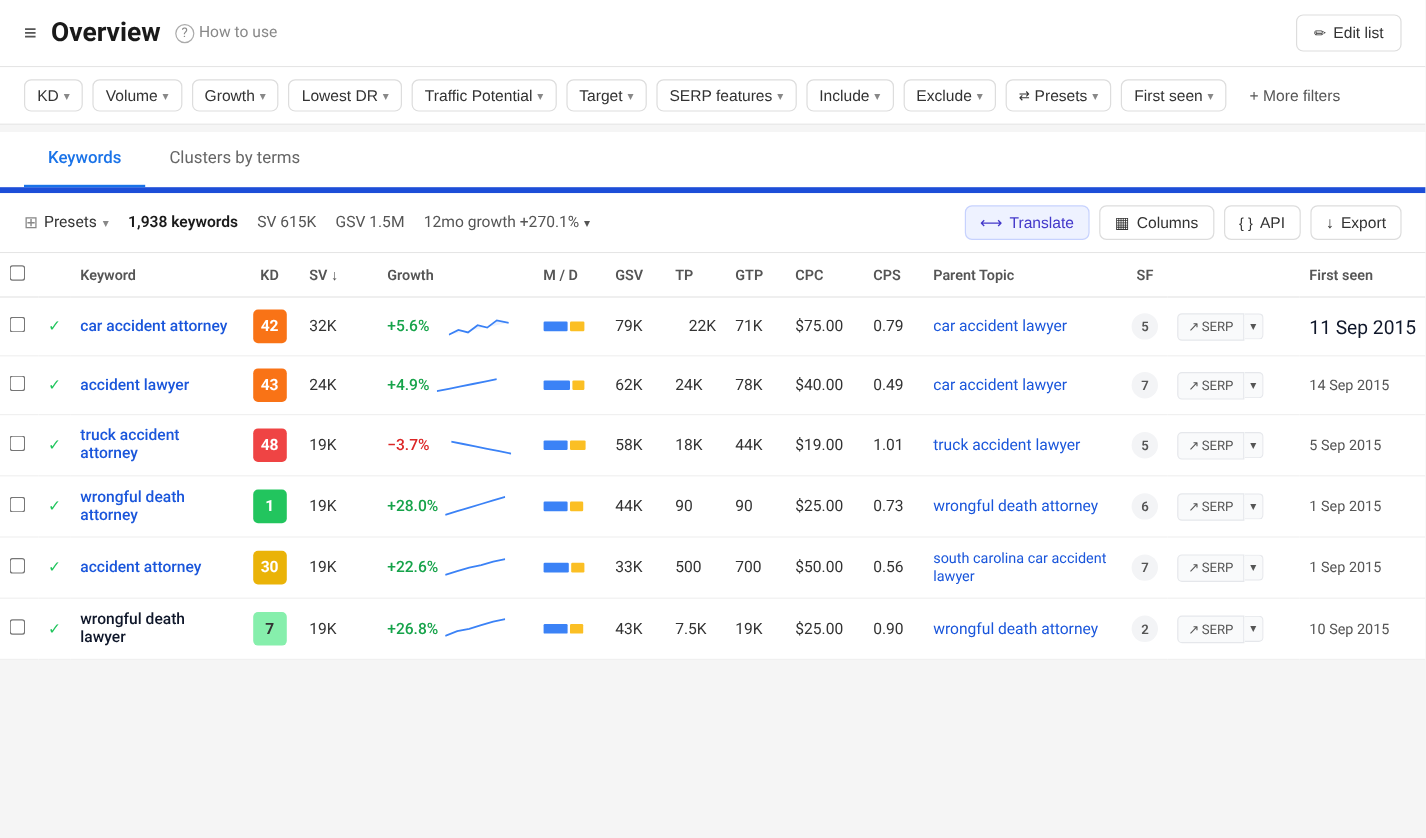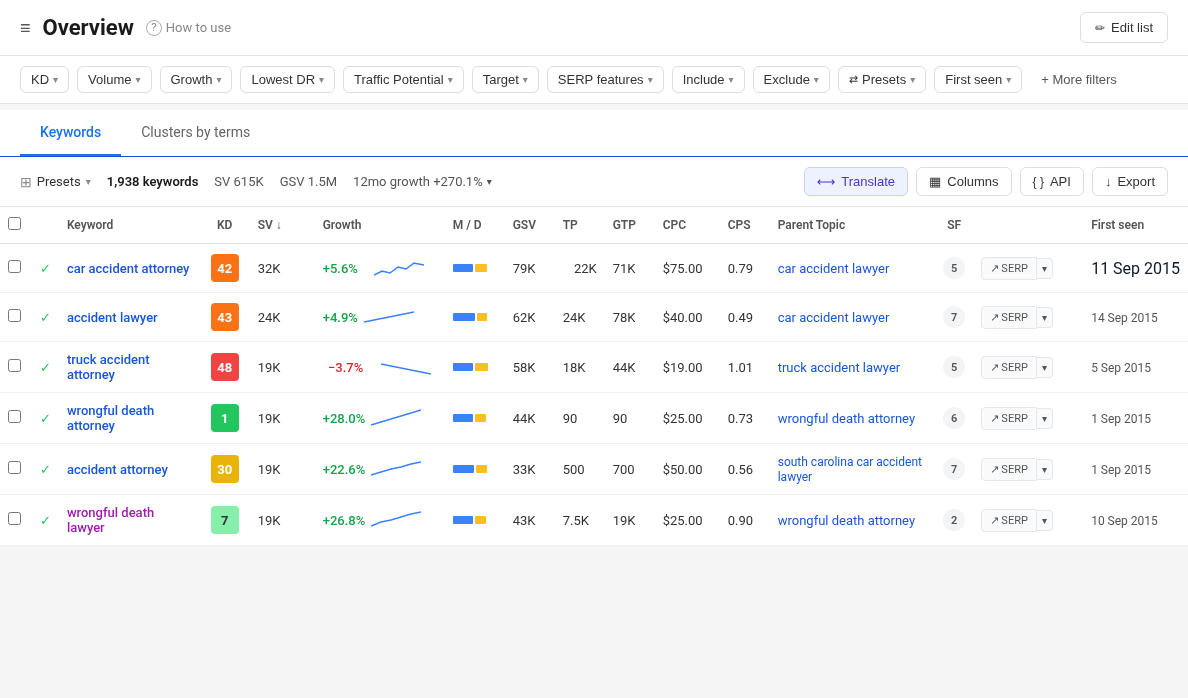--- a/index.html
+++ b/index.html
@@ -71,21 +71,21 @@
   </button>
   <button style="display:flex;align-items:center;gap:4px;padding:5px 10px;background:#fff;border:1px solid #ddd;border-radius:6px;cursor:pointer;font-size:13px;color:#333;">
     <span>First seen</span>
     <span style="font-size:10px;color:#888;">▾</span>
   </button>
   <button style="display:flex;align-items:center;gap:4px;padding:5px 10px;background:#fff;border:1px solid transparent;cursor:pointer;font-size:13px;color:#555;">
     <span>+ More filters</span>
   </button>
 </div>
 
-<div style="background:#fff;border-bottom:1px solid #1d4ed8;padding:0 20px;margin-top:6px;">
+<div style="background:#fff;border-bottom:5px solid #1d4ed8;padding:0 20px;margin-top:6px;">
   <div style="display:flex;">
     <div style="padding:14px 20px;cursor:pointer;font-size:14px;color:#1a73e8;border-bottom:2px solid #1a73e8;font-weight:500;">Keywords</div>
     <div style="padding:14px 20px;cursor:pointer;font-size:14px;color:#666;border-bottom:2px solid transparent;">Clusters by terms</div>
   </div>
 </div>
 
 <div style="display:flex;align-items:center;justify-content:space-between;padding:10px 20px;background:#fff;border-bottom:1px solid #e5e5e5;">
   <div style="display:flex;align-items:center;gap:16px;">
     <div style="display:flex;align-items:center;gap:5px;cursor:pointer;font-size:13px;color:#333;">
       <span style="font-size:14px;color:#888;">⊞</span>
@@ -223,21 +223,21 @@
         <td style="padding:10px 8px;"><span style="color:#555;white-space:nowrap;font-size:12px;">14 Sep 2015</span></td>
       </tr>
 
       <tr style="border-bottom:1px solid #f0f0f0;">
         <td style="padding:10px 8px;"><input type="checkbox" style="cursor: pointer;"></td>
         <td style="padding:10px 8px;"><span style="color:#22c55e;font-size:13px;">✓</span></td>
         <td style="padding:10px 8px;"><a href="#" style="color:#1a56db;text-decoration:none;font-weight:500;">truck accident attorney</a></td>
         <td style="padding:10px 8px;text-align:center;"><span style="display:inline-flex;align-items:center;justify-content:center;width:28px;height:28px;border-radius:4px;font-weight:700;font-size:13px;color:#fff;background:#ef4444;">48</span></td>
         <td style="padding:10px 8px;">19K</td>
         <td style="padding:10px 8px;">
-          <div style="display:flex;align-items:center;gap:18px;justify-content:center;">
+          <div style="display:flex;align-items:center;gap:18px;">
             <span style="color:#dc2626;font-weight:500;">−3.7%</span>
             <svg width="50" height="22" viewBox="0 0 50 22">
                 <polyline points="0,8 10,10 20,12 30,14 40,16 50,18" fill="none" stroke="#3b82f6" stroke-width="1.5"></polyline>
               </svg>
           </div>
         </td>
         <td style="padding:10px 8px;">
           <div style="display:flex;gap:2px;align-items:center;">
             <div style="width:20px;height:8px;background:#3b82f6;border-radius:1px;"></div>
             <div style="width:13px;height:8px;background:#fbbf24;border-radius:1px;"></div>
@@ -336,21 +336,21 @@
             </div>
             <div style="padding:4px 5px;background:#f9fafb;border:1px solid #e5e7eb;border-left:none;border-radius:0 4px 4px 0;cursor:pointer;font-size:10px;color:#555;">▾</div>
           </div>
         </td>
         <td style="padding:10px 8px;"><span style="color:#555;white-space:nowrap;font-size:12px;">1 Sep 2015</span></td>
       </tr>
 
       <tr style="border-bottom:1px solid #f0f0f0;">
         <td style="padding:10px 8px;"><input type="checkbox" style="cursor: pointer;"></td>
         <td style="padding:10px 8px;"><span style="color:#22c55e;font-size:13px;">✓</span></td>
-        <td style="padding:10px 8px;"><a href="#" style="color:#a21caf;text-decoration:none;font-weight:500;">wrongful death lawyer</a></td>
+        <td style="padding:10px 8px;"><a href="#" style="color:#0f172a;text-decoration:none;font-weight:500;">wrongful death lawyer</a></td>
         <td style="padding:10px 8px;text-align:center;"><span style="display:inline-flex;align-items:center;justify-content:center;width:28px;height:28px;border-radius:4px;font-weight:700;font-size:13px;color:#333;background:#86efac;">7</span></td>
         <td style="padding:10px 8px;">19K</td>
         <td style="padding:10px 8px;">
           <div style="display:flex;align-items:center;gap:6px;">
             <span style="color:#16a34a;font-weight:500;">+26.8%</span>
             <svg width="50" height="22" viewBox="0 0 50 22">
                 <polyline points="0,17 10,13 20,11 30,8 40,5 50,3" fill="none" stroke="#3b82f6" stroke-width="1.5"></polyline>
               </svg>
           </div>
         </td>

